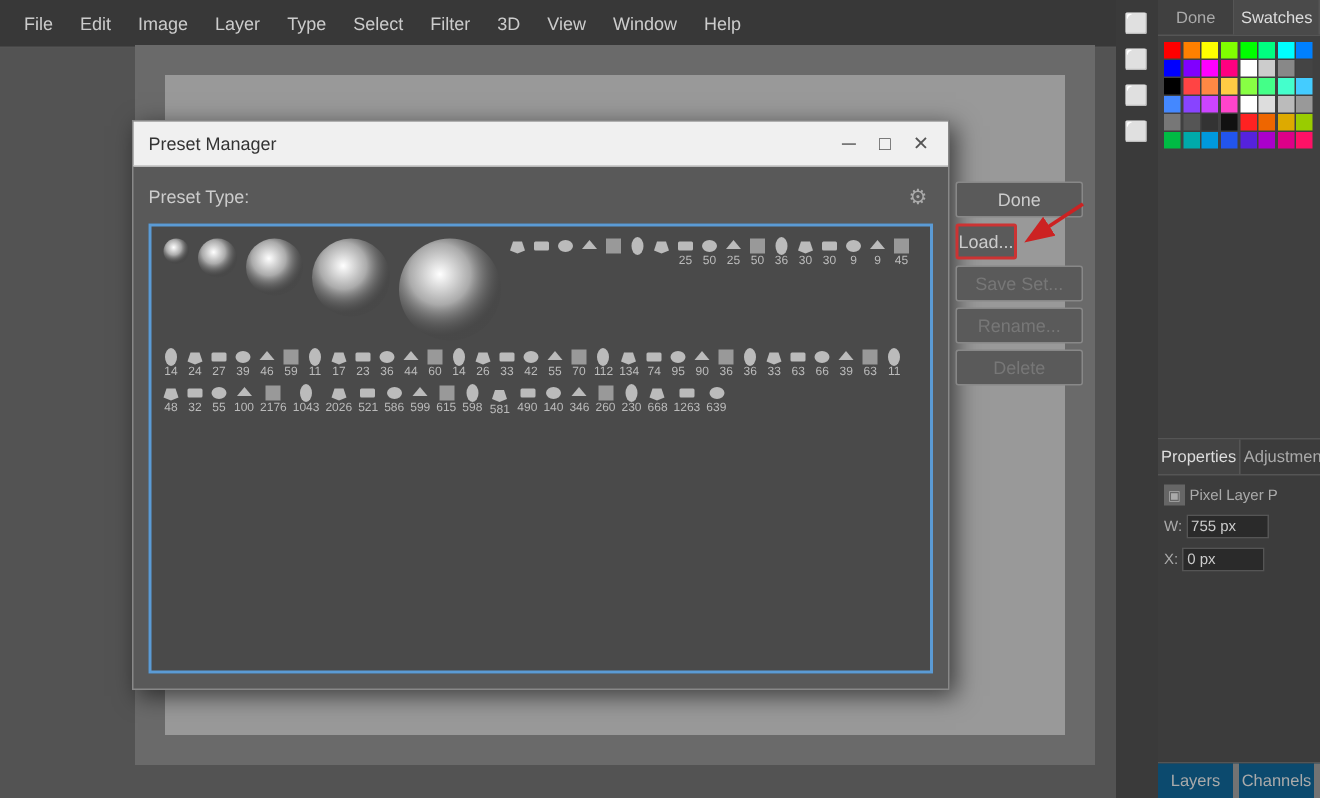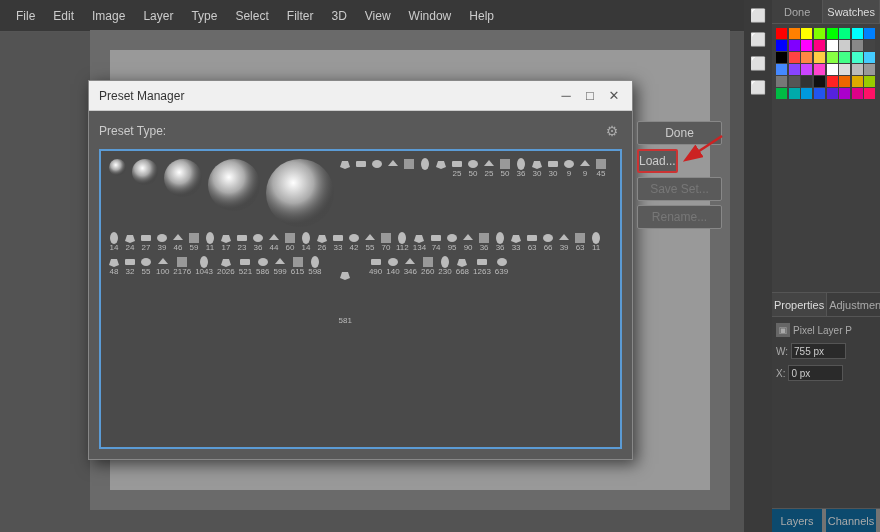--- a/index.html
+++ b/index.html
@@ -912,21 +912,21 @@
                 <rect x="1" y="1" width="10" height="10" rx="0" fill="#bbb" opacity="0.7"></rect>
               </svg>
               <div style="font-size: 8px; color: rgb(187, 187, 187); text-align: center; line-height: 1;">615</div>
             </div>
             <div style="display: flex; flex-direction: column; align-items: center; margin: 1px; cursor: pointer;">
               <svg width="12" height="12" viewBox="0 0 12 12">
                 <ellipse cx="6" cy="6" rx="4" ry="6" fill="#bbb"></ellipse>
               </svg>
               <div style="font-size: 8px; color: rgb(187, 187, 187); text-align: center; line-height: 1;">598</div>
             </div>
-            <div style="display: flex; flex-direction: column; align-items: center; margin: 14px; cursor: pointer; gap: 36px;">
+            <div style="display: flex; flex-direction: column; align-items: center; margin: 2px; cursor: pointer;">
               <svg width="12" height="12" viewBox="0 0 12 12">
                 <path d="M3,3 L9,3 L11,9 L6,11 L1,9 Z" fill="#bbb"></path>
               </svg>
               <div style="font-size: 8px; color: rgb(187, 187, 187); text-align: center; line-height: 1;">581</div>
             </div>
             <div style="display: flex; flex-direction: column; align-items: center; margin: 1px; cursor: pointer;">
               <svg width="12" height="12" viewBox="0 0 12 12">
                 <rect x="1" y="3" width="10" height="6" rx="1" fill="#bbb"></rect>
               </svg>
               <div style="font-size: 8px; color: rgb(187, 187, 187); text-align: center; line-height: 1;">490</div>
@@ -986,15 +986,16 @@
           <defs>
             <marker id="arrowhead" markerWidth="8" markerHeight="6" refX="6" refY="3" orient="auto">
               <polygon points="0 0, 8 3, 0 6" fill="#cc2222"></polygon>
             </marker>
           </defs>
           <line x1="50" y1="5" x2="15" y2="28" stroke="#cc2222" stroke-width="2.5" marker-end="url(#arrowhead)"></line>
         </svg>
       </div>
       <button class="side-btn disabled">Save Set...</button>
       <button class="side-btn disabled">Rename...</button>
+      <button class="side-btn disabled">Delete</button>
     </div>
   </div>
 </div>
 
 </body></html>

